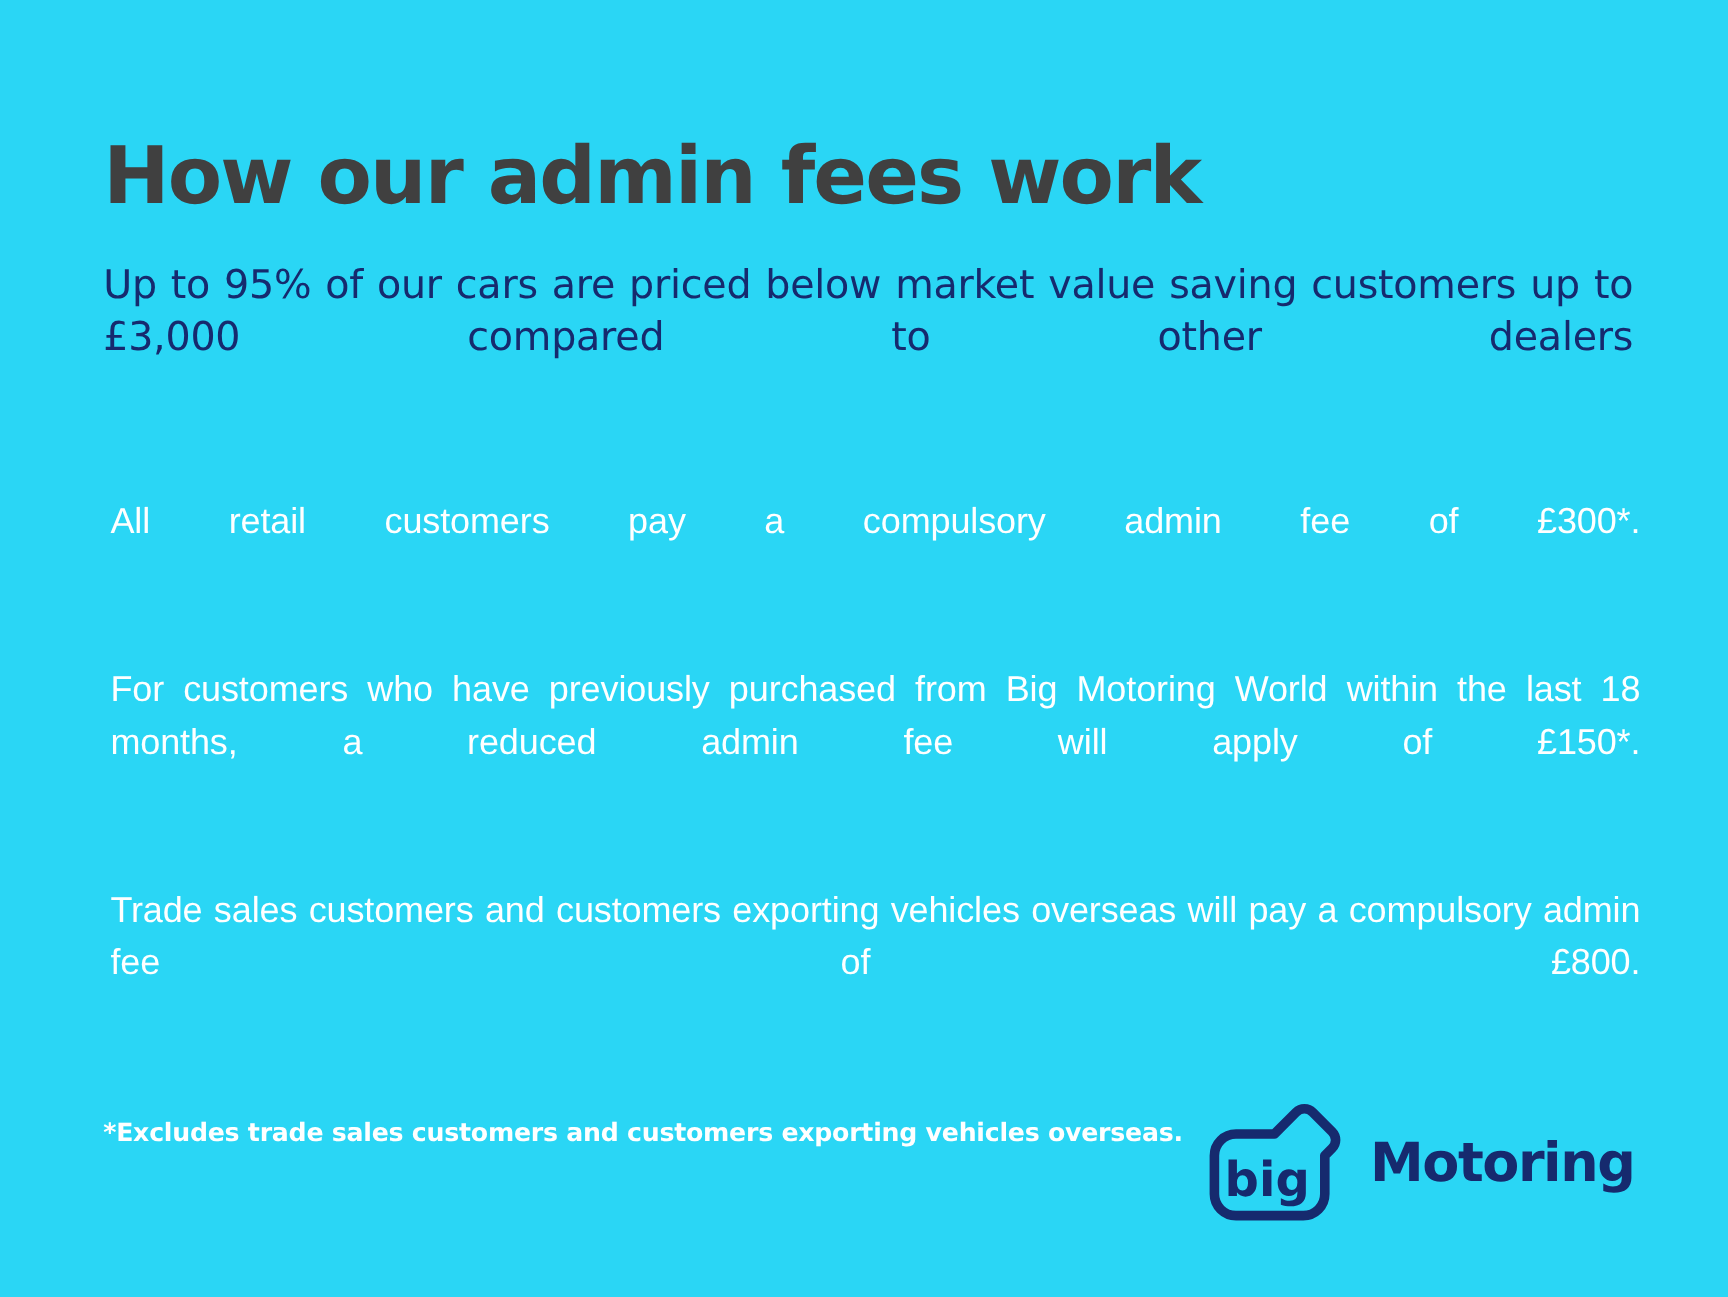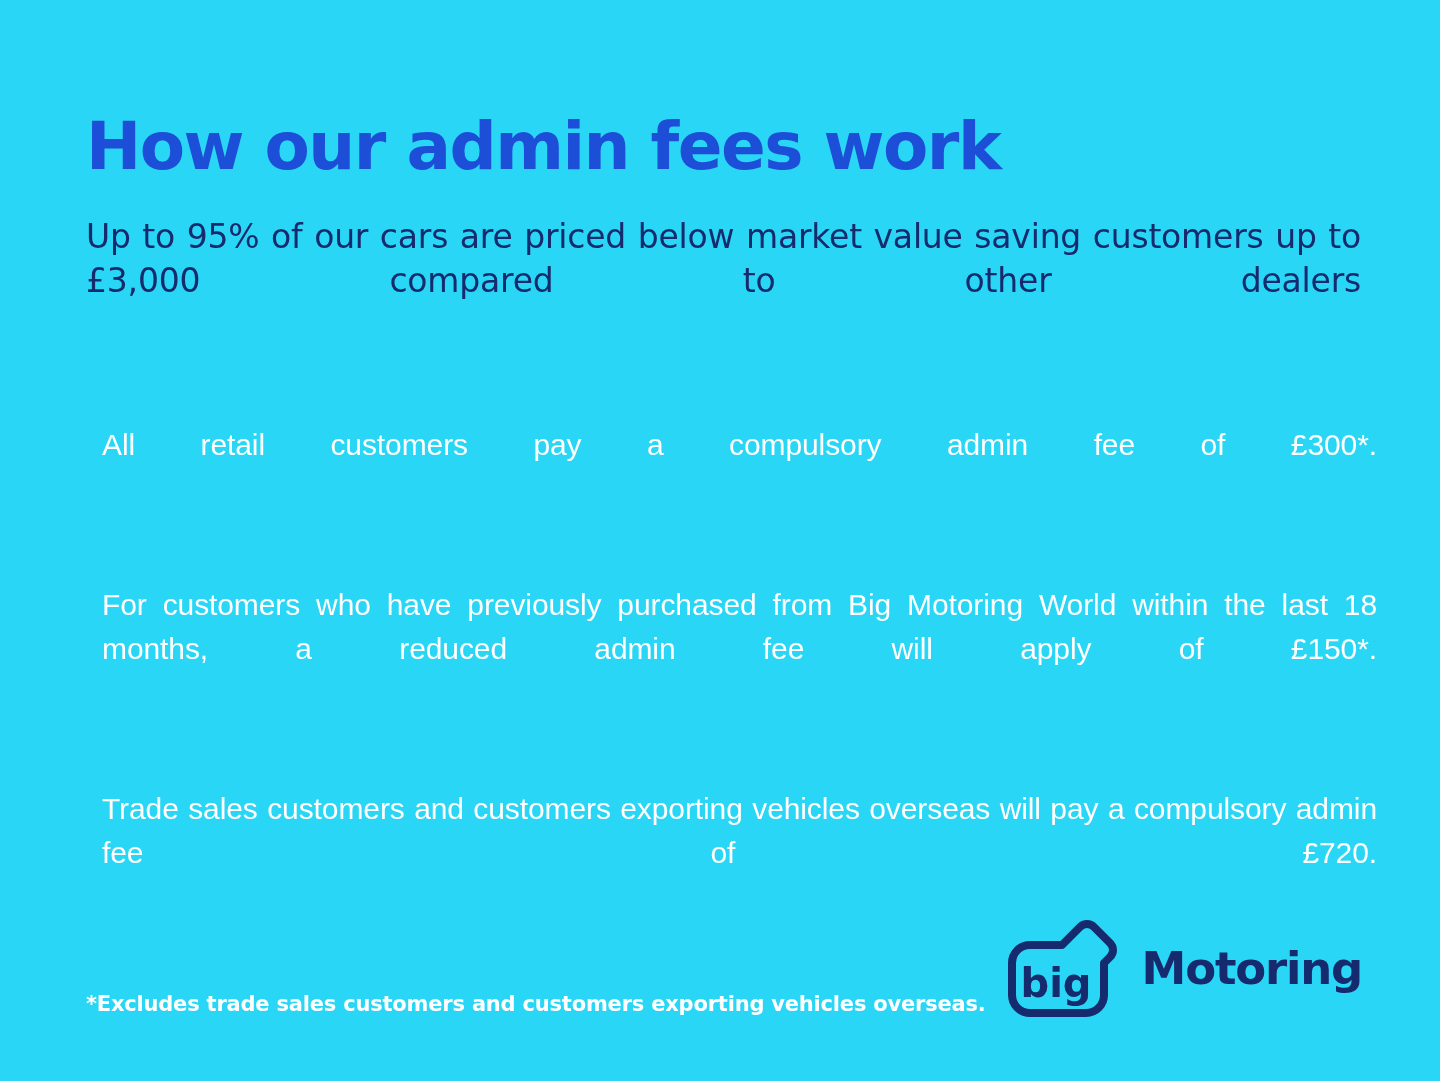--- a/index.html
+++ b/index.html
@@ -28,21 +28,21 @@
     width: 1275px;
   }
 
   .headline {
     margin: 0;
     padding-top: 112px;
     font-size: 66px;
     line-height: 1.05;
     font-weight: bold;
     letter-spacing: -1.5px;
-    color: #1d4ed8;
+    color: #404040;
     font-family: "DejaVu Sans", sans-serif;
   }
 
   .subhead {
     margin: 0;
     padding-top: 34px;
     width: 1275px;
     font-size: 33px;
     line-height: 1.33;
     font-weight: normal;
@@ -51,21 +51,21 @@
     text-align: justify;
     font-family: "DejaVu Sans", sans-serif;
   }
   .subhead::after {
     content: "";
     display: inline-block;
     width: 100%;
   }
 
   .body-block {
-    margin: 16px;
+    margin: 6px;
     width: 1275px;
     color: #ffffff;
     font-size: 30px;
     line-height: 1.47;
     letter-spacing: -0.1px;
     text-align: justify;
     font-family: "Liberation Sans", sans-serif;
   }
   .body-block::after {
     content: "";
@@ -139,21 +139,21 @@
     <div class="gap-1"></div>
 
     <p class="body-block">All retail customers pay a compulsory admin fee of £300*.</p>
 
     <div class="gap-2"></div>
 
     <p class="body-block">For customers who have previously purchased from Big Motoring World within the last 18 months, a reduced admin fee will apply of £150*.</p>
 
     <div class="gap-3"></div>
 
-    <p class="body-block">Trade sales customers and customers exporting vehicles overseas will pay a compulsory admin fee of £720.</p>
+    <p class="body-block">Trade sales customers and customers exporting vehicles overseas will pay a compulsory admin fee of £800.</p>
 
     <div class="gap-4"></div>
 
     <p class="footnote">*Excludes trade sales customers and customers exporting vehicles overseas.</p>
   </div>
 
   <div class="logo">
     <div class="logo-mark">
       <svg width="128" height="100" viewBox="0 0 128 100" xmlns="http://www.w3.org/2000/svg">
         <path d="M12 44 C12 34 20 26 30 26 L62 26 L80 8 C84 4 90 4 94 8 L110 24 C114 28 114 34 110 38 L104 44 L104 76 C104 86 96 94 86 94 L30 94 C20 94 12 86 12 76 Z" fill="none" stroke="#162a6e" stroke-width="8" stroke-linejoin="round"></path>

